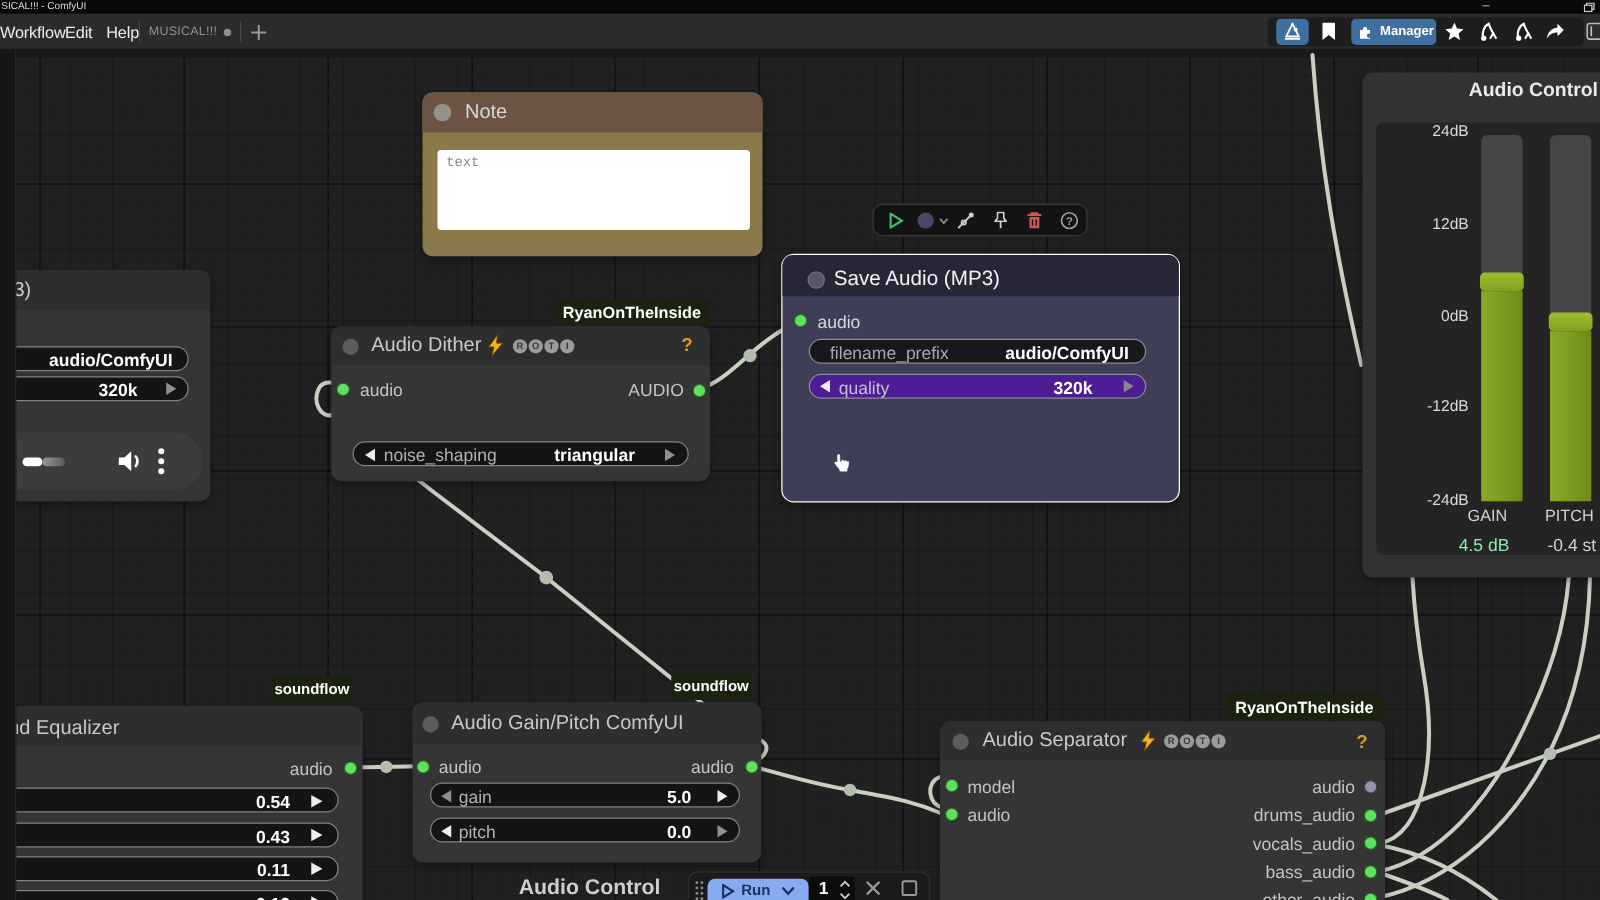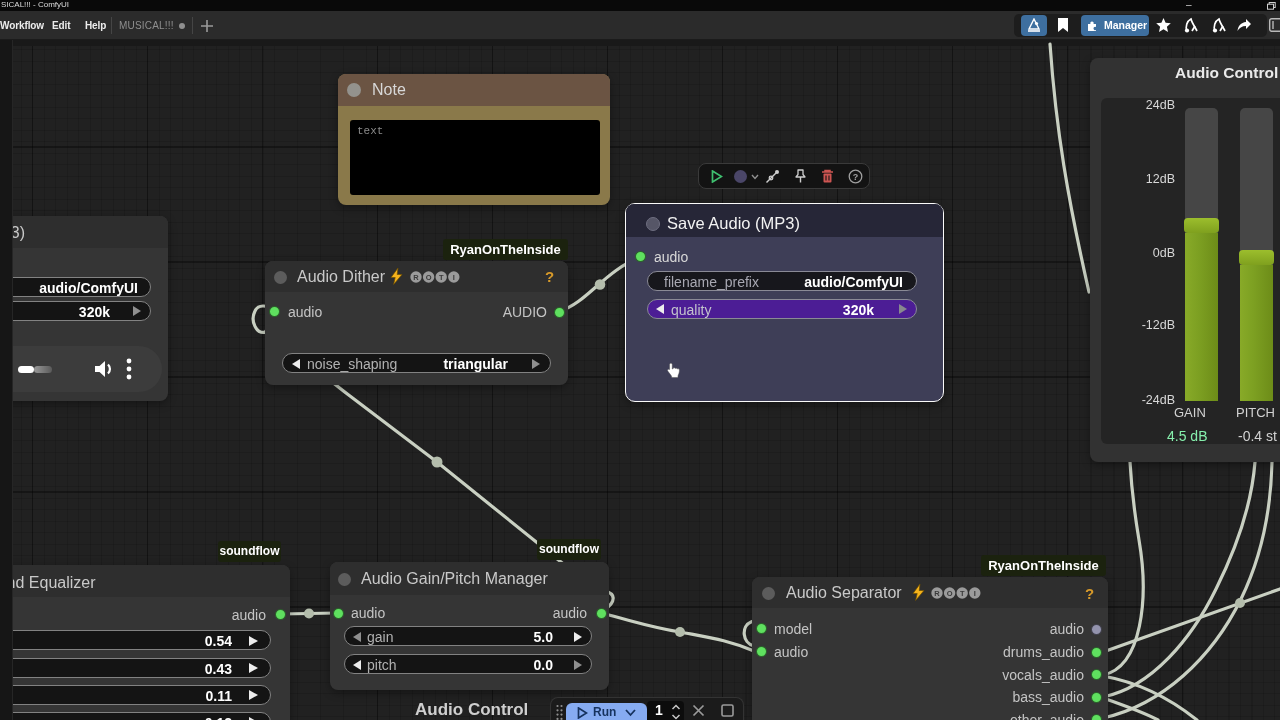--- a/index.html
+++ b/index.html
@@ -7,21 +7,21 @@
 #stage{position:relative;width:1280px;height:720px;overflow:hidden}
 #canvas{position:absolute;left:0;top:40px;width:1280px;height:680px;background-color:#212121;
 background-image:
 repeating-linear-gradient(90deg,transparent 0px,transparent 31.5px,rgba(0,0,0,0.36) 31.5px,rgba(0,0,0,0.36) 33px,transparent 33px,transparent 115px),
 repeating-linear-gradient(0deg,transparent 0px,transparent 112.3px,rgba(0,0,0,0.36) 112.3px,rgba(0,0,0,0.36) 113.8px,transparent 113.8px,transparent 115px),
 repeating-linear-gradient(90deg,transparent 0px,transparent 9.5px,rgba(0,0,0,0.12) 9.5px,rgba(0,0,0,0.12) 10.5px,transparent 10.5px,transparent 11.5px),
 repeating-linear-gradient(0deg,transparent 0px,transparent 2.8px,rgba(0,0,0,0.12) 2.8px,rgba(0,0,0,0.12) 3.8px,transparent 3.8px,transparent 11.5px);}
 #topshade{position:absolute;left:0;top:40px;width:1280px;height:6px;background:#191919;z-index:1}
 #titlebar{position:absolute;left:0;top:0;width:1280px;height:11px;background:#090909;z-index:6;color:#dcdcdc;font-size:8px}
 #menubar{position:absolute;left:0;top:11px;width:1280px;height:29px;background:#2b2b2b;border-bottom:1px solid #1b1b1b;z-index:6}
-.mitem{position:absolute;top:0;height:29px;line-height:29px;color:#ececec;font-size:10px;font-weight:bold;letter-spacing:-0.1px}
+.mitem{position:absolute;top:0;height:29px;line-height:29px;color:#ececec;font-size:13px;font-weight:normal;letter-spacing:-0.1px}
 #sidestrip{position:absolute;left:0;top:40px;width:13px;height:680px;background:#161616;border-right:1px solid #262626;z-index:5}
 .node{position:absolute;border-radius:8px;background:#353535;z-index:2;box-shadow:0 3px 8px rgba(0,0,0,0.35)}
 .nhead{position:absolute;left:0;right:0;top:0;background:#2e2e2e;border-radius:8px 8px 0 0}
 .ntitle{position:absolute;font-size:16px;color:#c9c9c9;white-space:nowrap}
 .ndot{position:absolute;border-radius:50%}
 .port{position:absolute;width:11px;height:11px;border-radius:50%;background:#5fe05f;border:1px solid rgba(0,0,0,0.55)}
 .plabel{position:absolute;font-size:14px;color:#c4c4c4;white-space:nowrap}
 .pill{position:absolute;height:20px;background:#141414;border:1px solid #828282;border-radius:10px;font-size:14px}
 .pl{position:absolute;color:#b2b2b2;top:1px;line-height:18px;white-space:nowrap}
 .pv{position:absolute;color:#fff;font-weight:bold;top:1px;line-height:18px;white-space:nowrap}
@@ -115,21 +115,21 @@
         <rect x="0.7" y="0.7" width="16" height="12.6" rx="2" fill="none" stroke="#b9b9b9" stroke-width="1.4"></rect>
         <path d="M4,3 V11" stroke="#b9b9b9" stroke-width="1.4"></path>
       </svg>
 </div>
 <div id="sidestrip"></div>
 
 <div class="node" style="left:338px;top:74px;width:272px;height:131px;background:#8a794a">
 <div class="nhead" style="height:32px;background:#6b5443"></div>
 <div class="ndot" style="left:9px;top:9px;width:14px;height:14px;background:#93928d"></div>
 <span class="ntitle" style="left:34px;top:7px;color:#d8d8d8">Note</span>
-<div style="position:absolute;left:12px;top:46px;width:250px;height:75px;background:#000000;border-radius:3px;color:#8a8a8a;font-family:'Liberation Mono',monospace;font-size:11px;padding:5px 7px">text</div>
+<div style="position:absolute;left:12px;top:46px;width:250px;height:64px;background:#ffffff;border-radius:3px;color:#8a8a8a;font-family:'Liberation Mono',monospace;font-size:11px;padding:5px 7px">text</div>
 </div>
 
 <div class="node" style="left:265px;top:261px;width:303px;height:124px">
 <div class="nhead" style="height:31px"></div>
 <div class="ndot" style="left:9px;top:10px;width:13px;height:13px;background:#5c5c5c"></div>
 <span class="ntitle" style="left:32px;top:7px">Audio Dither</span>
 <svg style="position:absolute;left:125px;top:7px" width="13" height="17" viewBox="0 0 13 17">
         <path d="M8,0 L1,9.5 H5.2 L3.6,16.5 L12,6.5 H7.2 Z" fill="#f5b31c" stroke="#6b4d00" stroke-width="0.7"></path>
       </svg>
 <svg style="position:absolute;left:145px;top:10px" width="52" height="12" viewBox="0 0 52 12">
@@ -249,21 +249,21 @@
 <div class="pill" style="left:14px;top:146.5px;width:403px">
 <span class="pv" style="right:38px">0.12</span>
 <span class="arr" style="right:12px;border-left:9px solid #ededed"></span>
 </div>
 </div>
 <div class="badge" style="left:218px;top:541px;width:63px;height:21px;line-height:21px">soundflow</div>
 
 <div class="node" style="left:330px;top:562px;width:279px;height:128px">
 <div class="nhead" style="height:33px"></div>
 <div class="ndot" style="left:8px;top:11px;width:13px;height:13px;background:#5c5c5c"></div>
-<span class="ntitle" style="left:31px;top:8px">Audio Gain/Pitch Manager</span>
+<span class="ntitle" style="left:31px;top:8px">Audio Gain/Pitch ComfyUI</span>
 <div class="port" style="left:3px;top:45.5px"></div>
 <span class="plabel" style="left:21px;top:43px">audio</span>
 <span class="plabel" style="right:22px;top:43px">audio</span>
 <div class="port" style="right:2px;left:auto;top:45.5px"></div>
 <div class="pill" style="left:14px;top:64px;width:248px">
 <span class="arl" style="left:8px;border-right:8px solid #8f8f8f"></span>
 <span class="pl" style="left:22px">gain</span>
 <span class="pv" style="right:38px">5.0</span>
 <span class="arr" style="right:9px;border-left:8px solid #ededed"></span>
 </div>

